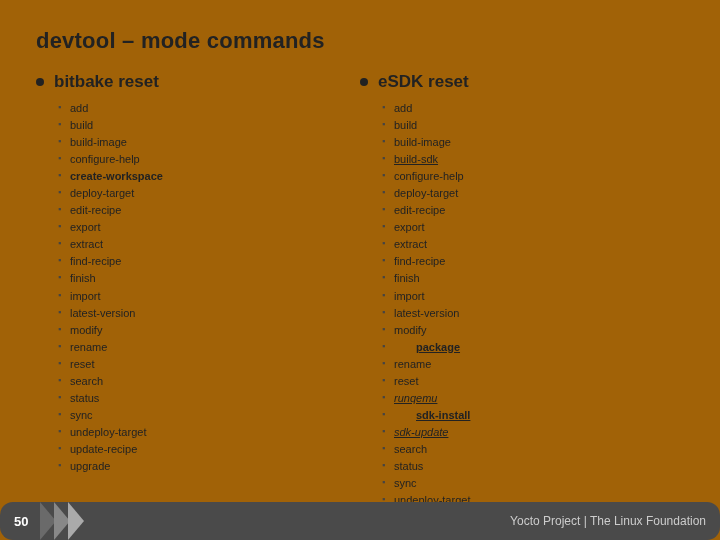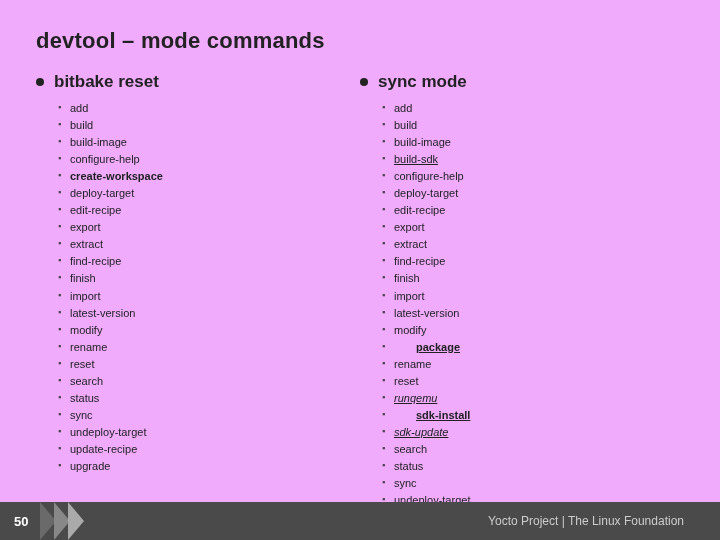--- a/index.html
+++ b/index.html
@@ -9,21 +9,21 @@
       height: 540px;
       background: #ffffff;
       font-family: Arial, Helvetica, sans-serif;
       overflow: hidden;
       position: relative;
     }
 
     .slide {
       width: 720px;
       height: 540px;
-      background: #f0abfc;
+      background: #a16207;
       position: relative;
       padding: 28px 36px 20px 36px;
     }
 
     .slide-title {
       font-size: 22px;
       font-weight: bold;
       color: #222;
       margin-bottom: 18px;
       letter-spacing: 0.01em;
@@ -108,21 +108,22 @@
     .footer {
       position: absolute;
       bottom: 0;
       left: 0;
       right: 0;
       height: 38px;
       background: #4a4a4a;
       display: flex;
       align-items: center;
       justify-content: space-between;
-      padding: 0 36px 0 14px;
+      padding: 0 14px 0 14px;
+      border-radius: 13px;
     }
 
     .footer-left {
       display: flex;
       align-items: center;
       gap: 12px;
     }
 
     .footer-page-num {
       color: #ffffff;
@@ -195,21 +196,21 @@
         <li><span>sync</span></li>
         <li><span>undeploy-target</span></li>
         <li><span>update-recipe</span></li>
         <li><span>upgrade</span></li>
       </ul>
     </div>
 
     <div class="column">
       <div class="column-header">
         <div class="bullet-dot"></div>
-        <span class="column-title">sync mode</span>
+        <span class="column-title">eSDK reset</span>
       </div>
       <ul class="sub-list">
         <li><span>add</span></li>
         <li><span>build</span></li>
         <li><span>build-image</span></li>
         <li><span class="item-underline">build-sdk</span></li>
         <li><span>configure-help</span></li>
         <li><span>deploy-target</span></li>
         <li><span>edit-recipe</span></li>
         <li><span>export</span></li>

